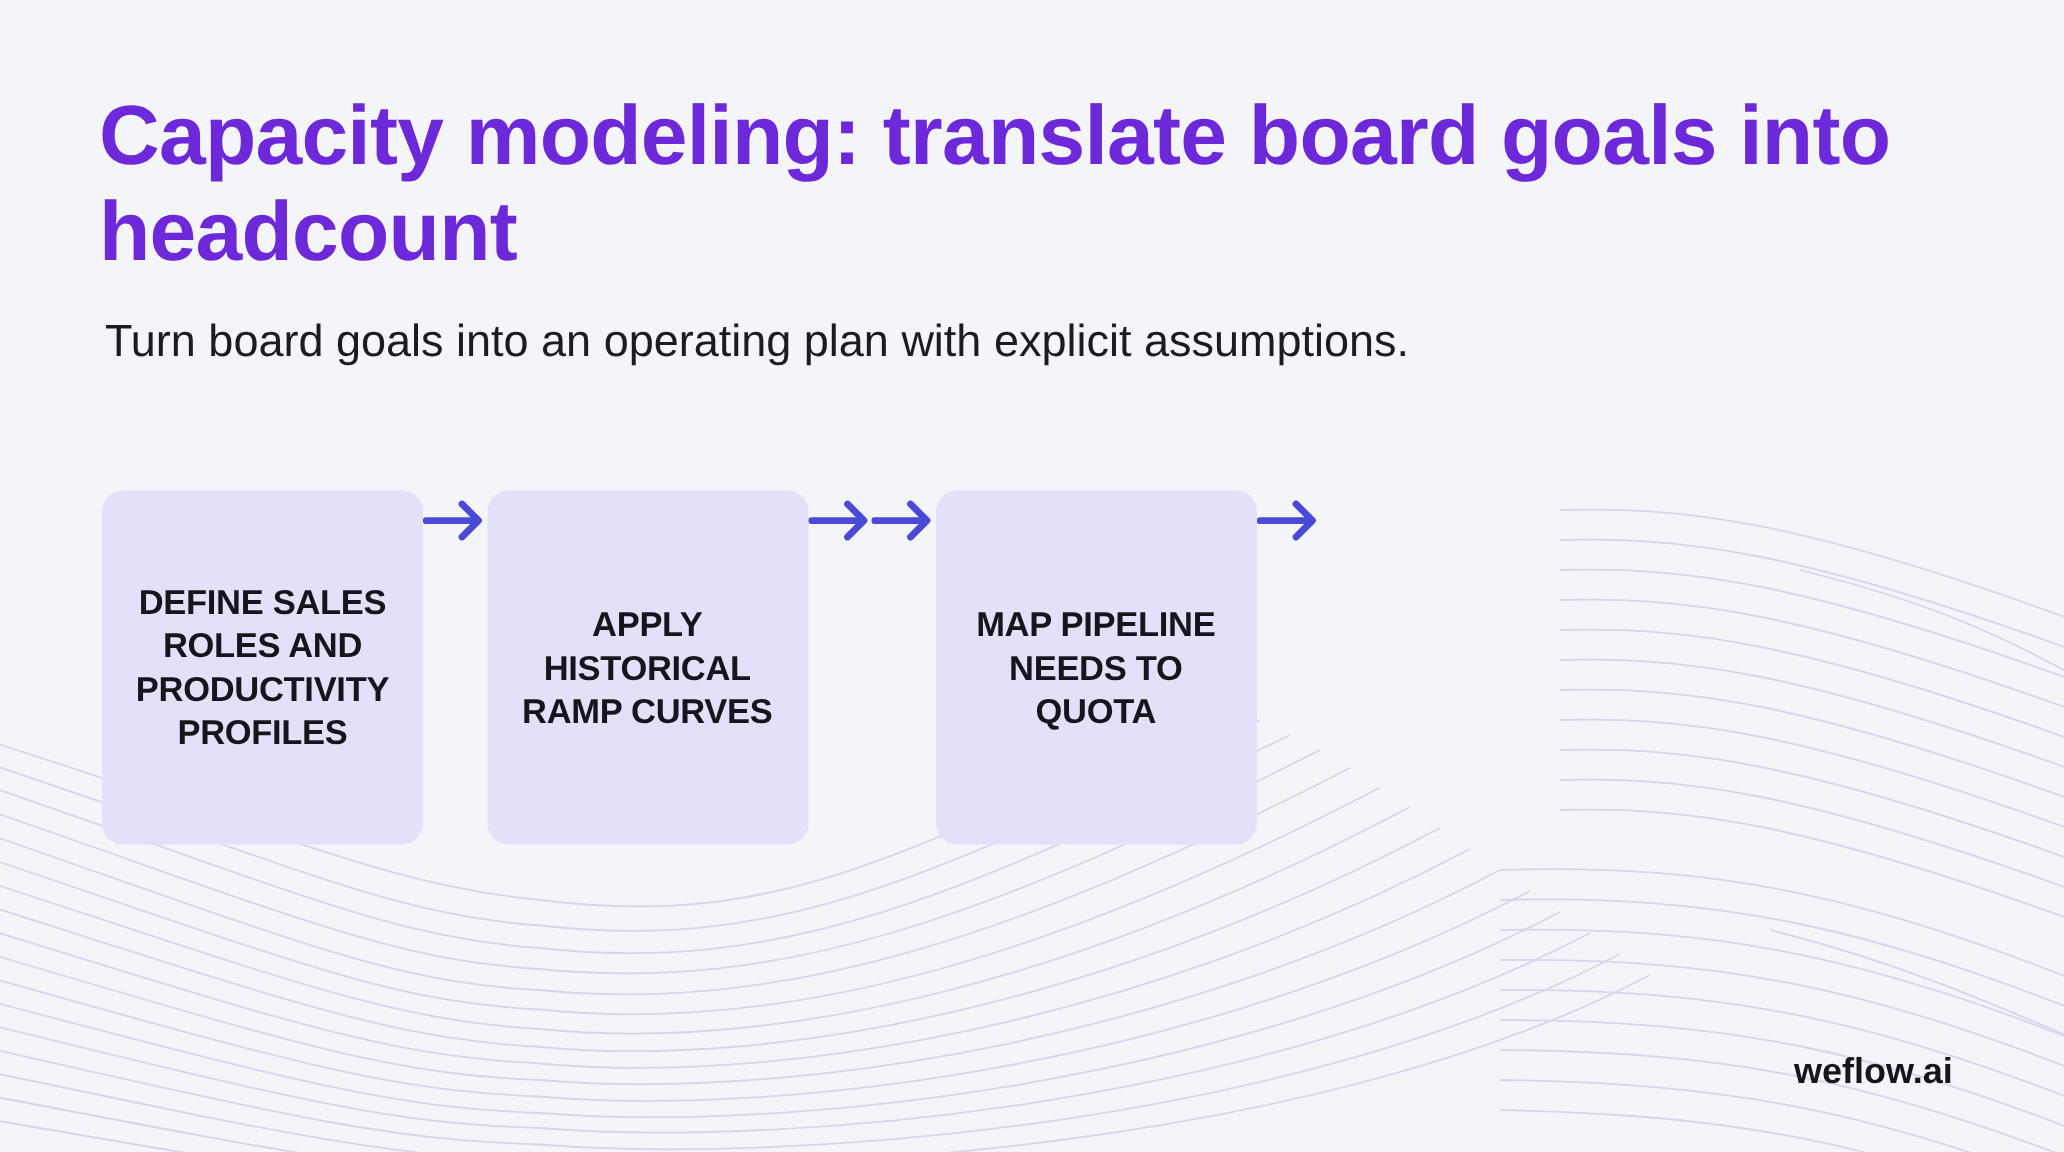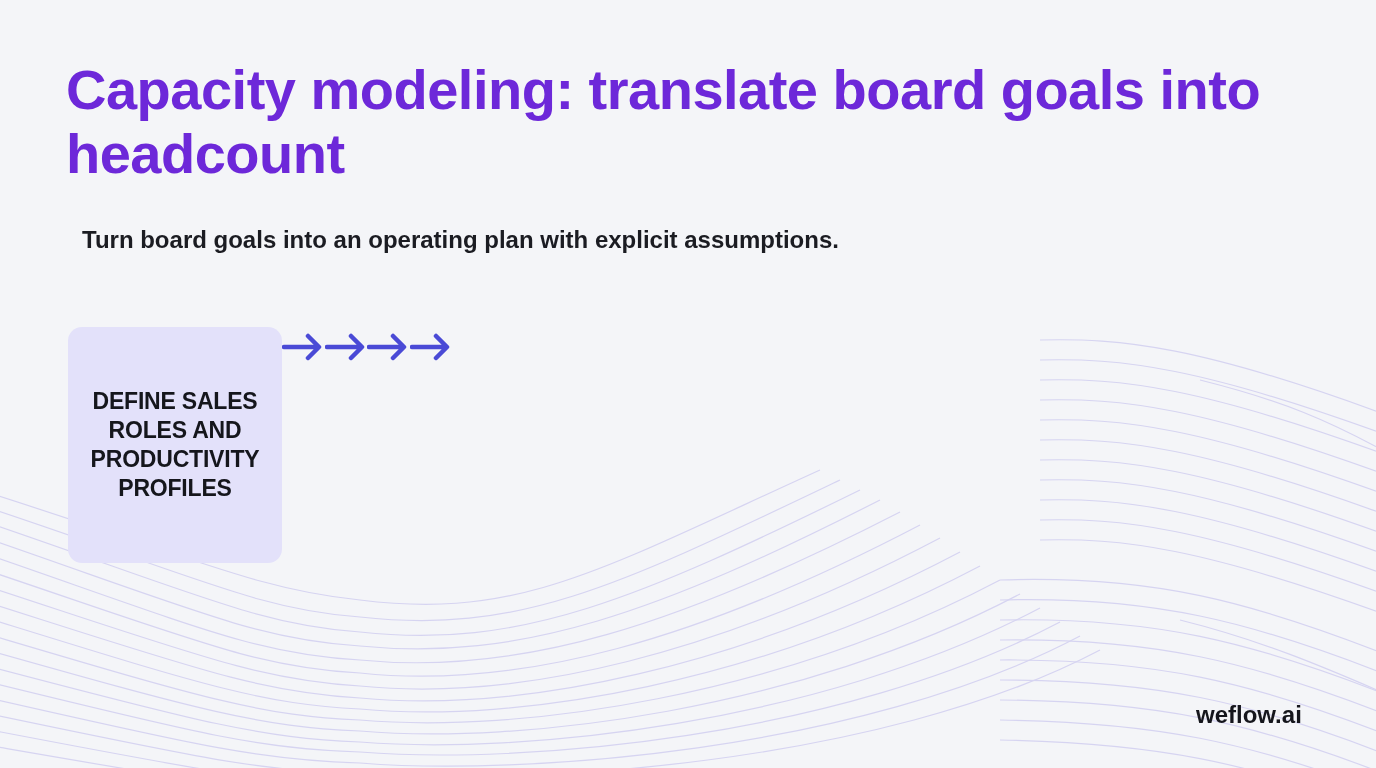--- a/index.html
+++ b/index.html
@@ -33,24 +33,24 @@
       line-height: 64px;
       font-weight: 700;
       letter-spacing: -0.5px;
       color: #6d28d9;
       z-index: 2;
     }
     .subtitle {
       position: absolute;
       left: 66px;
       top: 205px;
-      margin: 16px;
-      font-size: 24px;
+      margin: 4px;
+      font-size: 30px;
       line-height: 38px;
-      font-weight: 700;
+      font-weight: 400;
       color: #1b1c22;
       z-index: 2;
     }
     .flow {
       position: absolute;
       left: 68px;
       top: 327px;
       width: 1240px;
       height: 236px;
       display: flex;
@@ -151,30 +151,36 @@
 
 <div class="flow">
   <div class="step">
     <span class="step-label">Define sales roles and productivity profiles</span>
   </div>
   <div class="arrow">
     <svg width="42" height="32" viewBox="0 0 42 32">
         <path d="M2 16 H36 M26 5 L37 16 L26 27" fill="none" stroke="#4a4ad6" stroke-width="4.5" stroke-linecap="round" stroke-linejoin="round"></path>
       </svg>
   </div>
-  <div class="arrow">
-    <svg width="42" height="32" viewBox="0 0 42 32">
-        <path d="M2 16 H36 M26 5 L37 16 L26 27" fill="none" stroke="#4a4ad6" stroke-width="4.5" stroke-linecap="round" stroke-linejoin="round"></path>
-      </svg>
+  <div class="step">
+    <span class="step-label">Apply historical ramp curves</span>
   </div>
   <div class="arrow">
     <svg width="42" height="32" viewBox="0 0 42 32">
         <path d="M2 16 H36 M26 5 L37 16 L26 27" fill="none" stroke="#4a4ad6" stroke-width="4.5" stroke-linecap="round" stroke-linejoin="round"></path>
       </svg>
   </div>
   <div class="arrow">
     <svg width="42" height="32" viewBox="0 0 42 32">
         <path d="M2 16 H36 M26 5 L37 16 L26 27" fill="none" stroke="#4a4ad6" stroke-width="4.5" stroke-linecap="round" stroke-linejoin="round"></path>
       </svg>
   </div>
+  <div class="step">
+    <span class="step-label">Map pipeline needs to quota</span>
+  </div>
+  <div class="arrow">
+    <svg width="42" height="32" viewBox="0 0 42 32">
+        <path d="M2 16 H36 M26 5 L37 16 L26 27" fill="none" stroke="#4a4ad6" stroke-width="4.5" stroke-linecap="round" stroke-linejoin="round"></path>
+      </svg>
+  </div>
 </div>
 
 <div class="brand">weflow.ai</div>
 
 </body></html>

